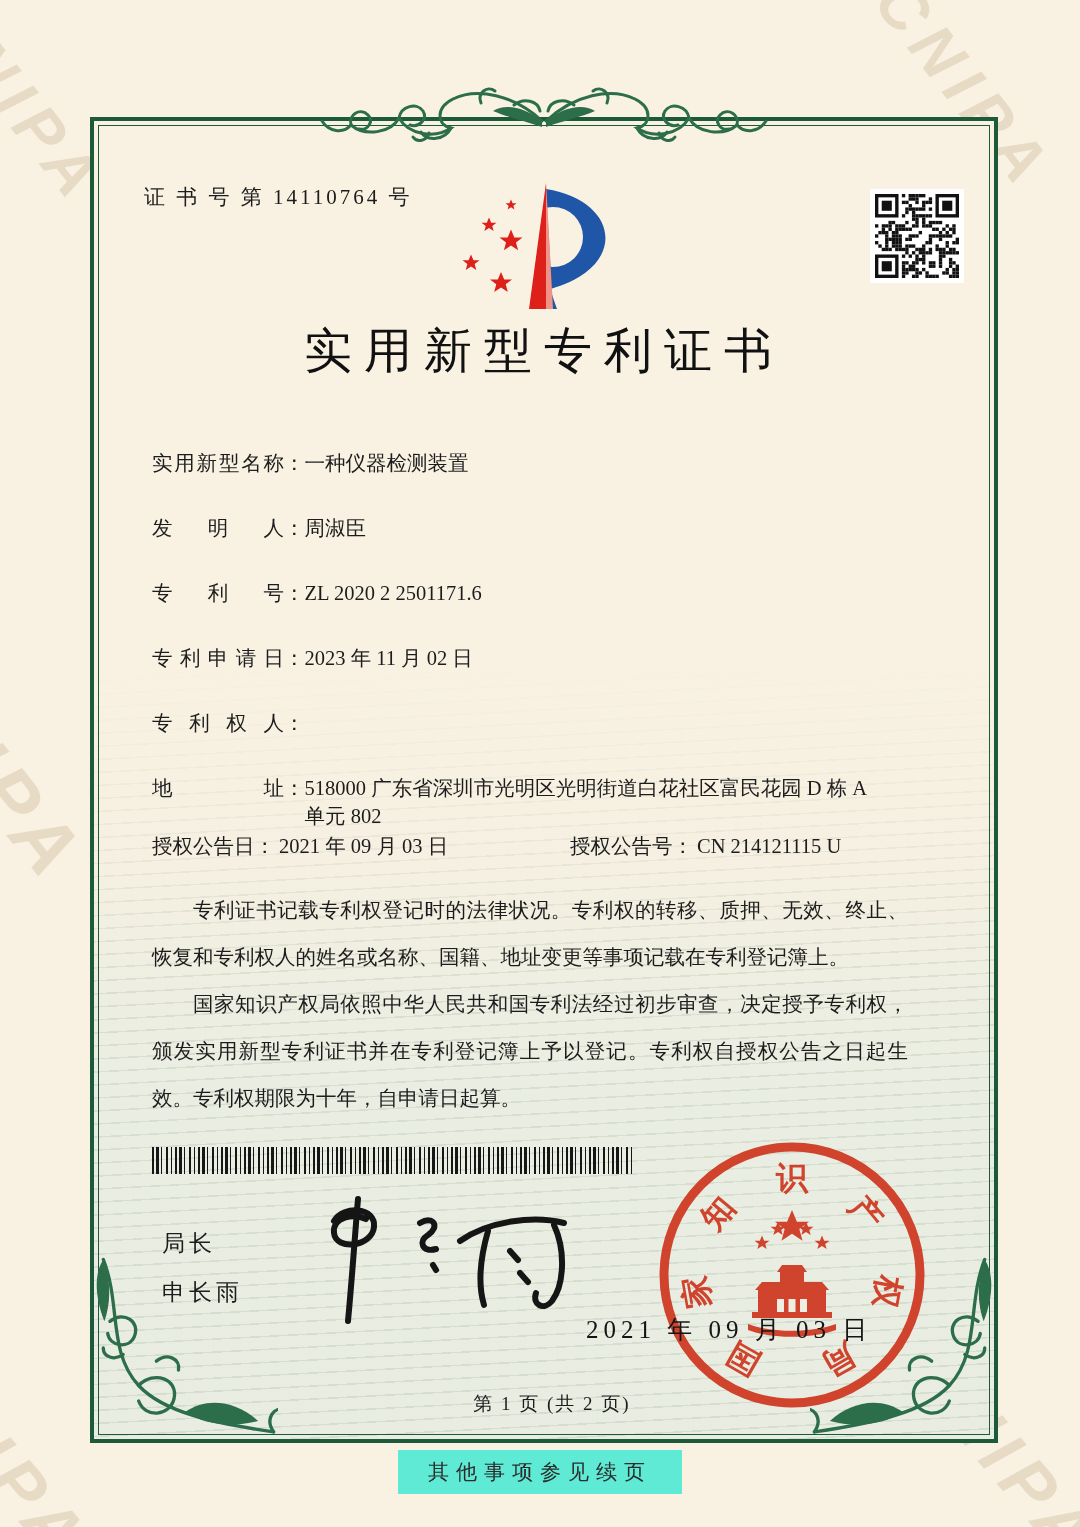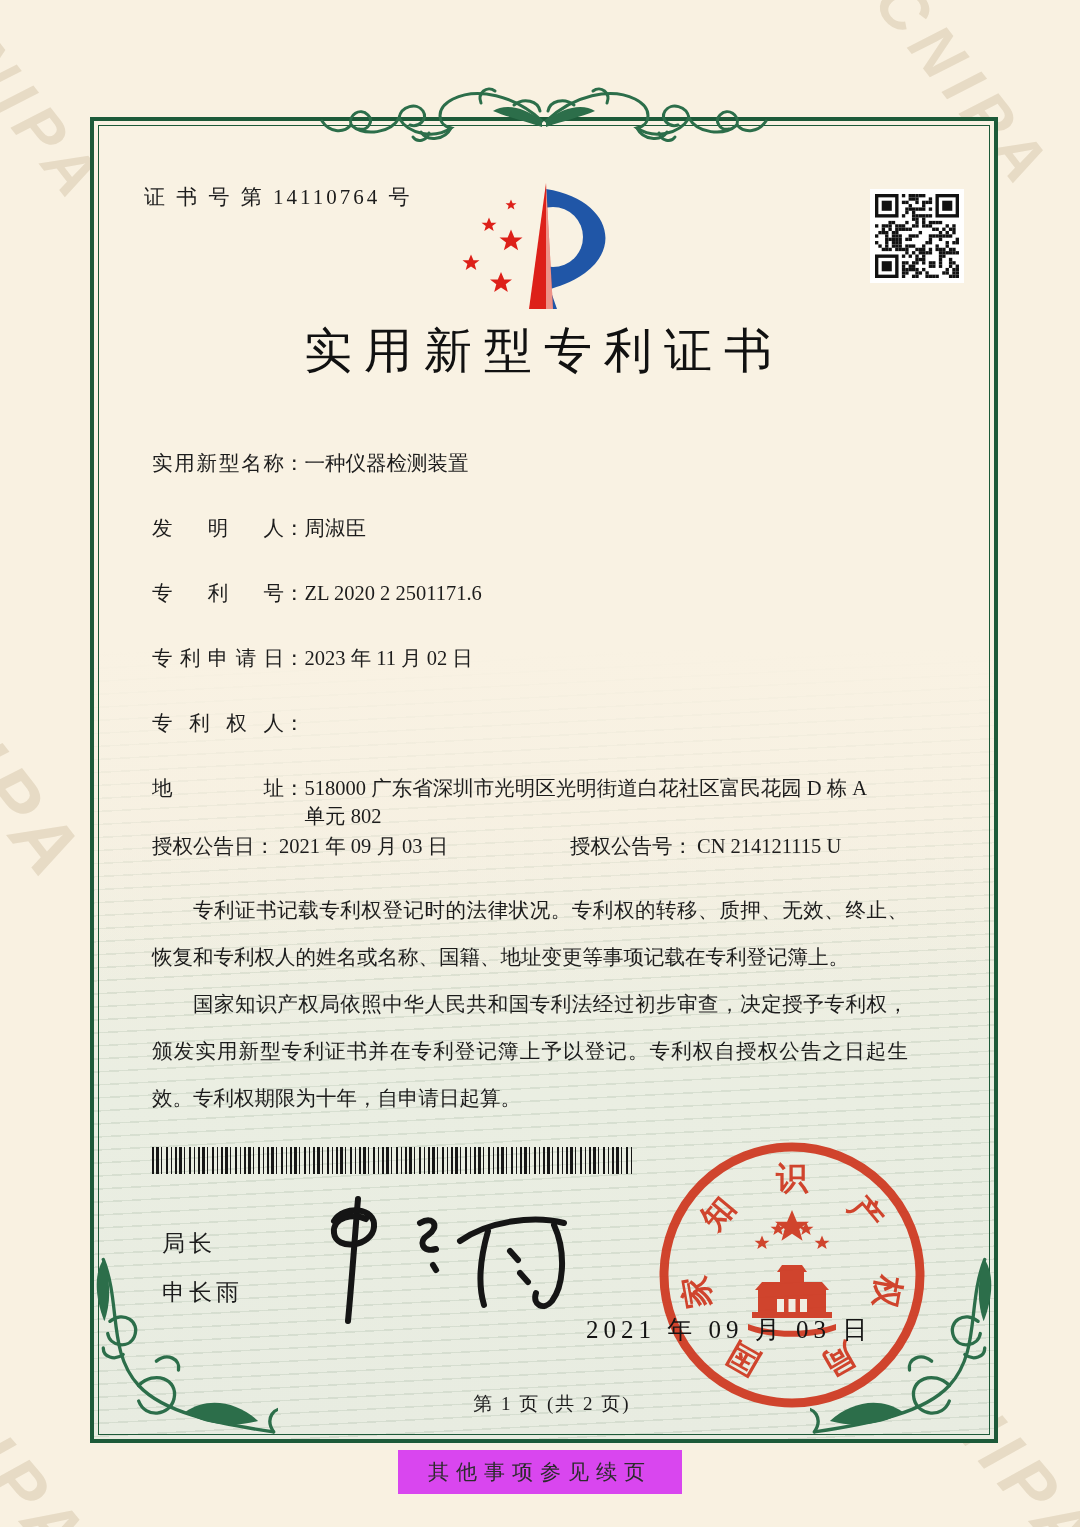--- a/index.html
+++ b/index.html
@@ -64,21 +64,21 @@
       #161616 14px 16px,transparent 16px 19px,
       #161616 19px 20px,transparent 20px 23px);
   }
   .signer{position:absolute;left:68px;top:1098px;font-size:23px;line-height:49px;letter-spacing:4px;}
   .signature{position:absolute;left:198px;top:1068px;z-index:4;}
   .seal{position:absolute;left:556px;top:1012px;width:284px;height:284px;z-index:3;opacity:.94;}
   .seal-date{position:absolute;left:492px;top:1192px;font-size:25px;letter-spacing:5px;color:#141414;z-index:5;white-space:nowrap;}
   .page-num{position:absolute;left:16px;right:0;top:1270px;text-align:center;font-size:19px;letter-spacing:2px;}
   .note{
     position:absolute;left:50%;top:1450px;transform:translateX(-50%);
-    background:#d946ef;padding:8px 30px;font-size:21px;letter-spacing:7px;color:#2b2b2b;z-index:2;white-space:nowrap;
+    background:#5eead4;padding:8px 30px;font-size:21px;letter-spacing:7px;color:#2b2b2b;z-index:2;white-space:nowrap;
   }
 </style>
 </head>
 <body>
 
 <span class="wm wm1">CNIPA</span>
 <span class="wm wm2">CNIPA</span>
 <span class="wm wm3">CNIPA</span>
 <span class="wm wm4">CNIPA</span>
 <span class="wm wm5">CNIPA</span>

